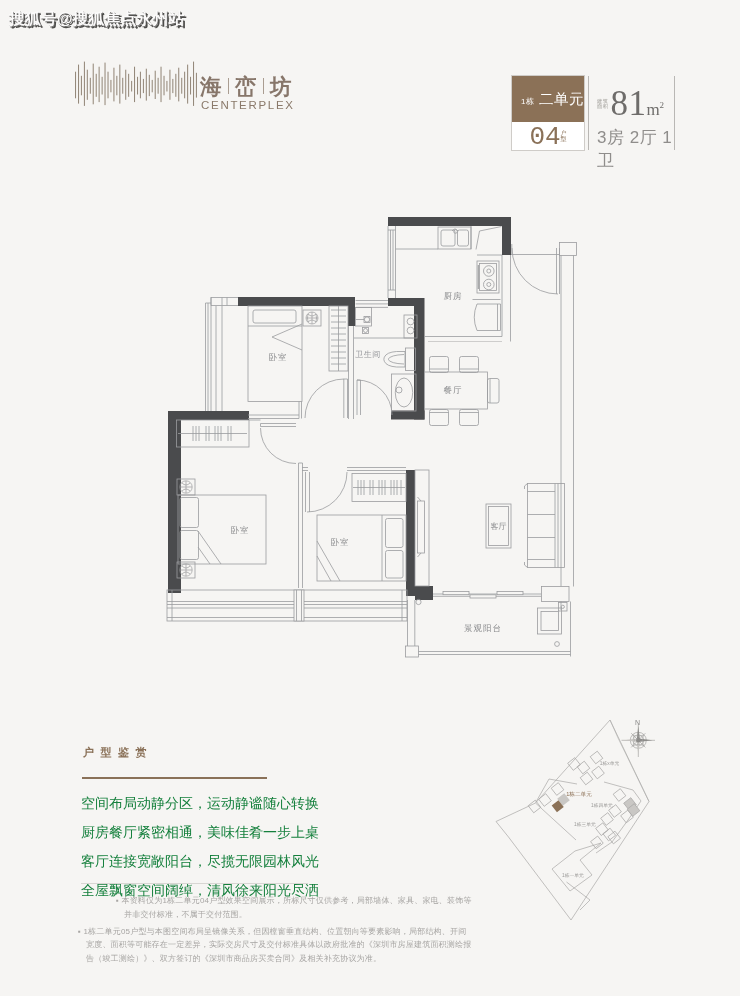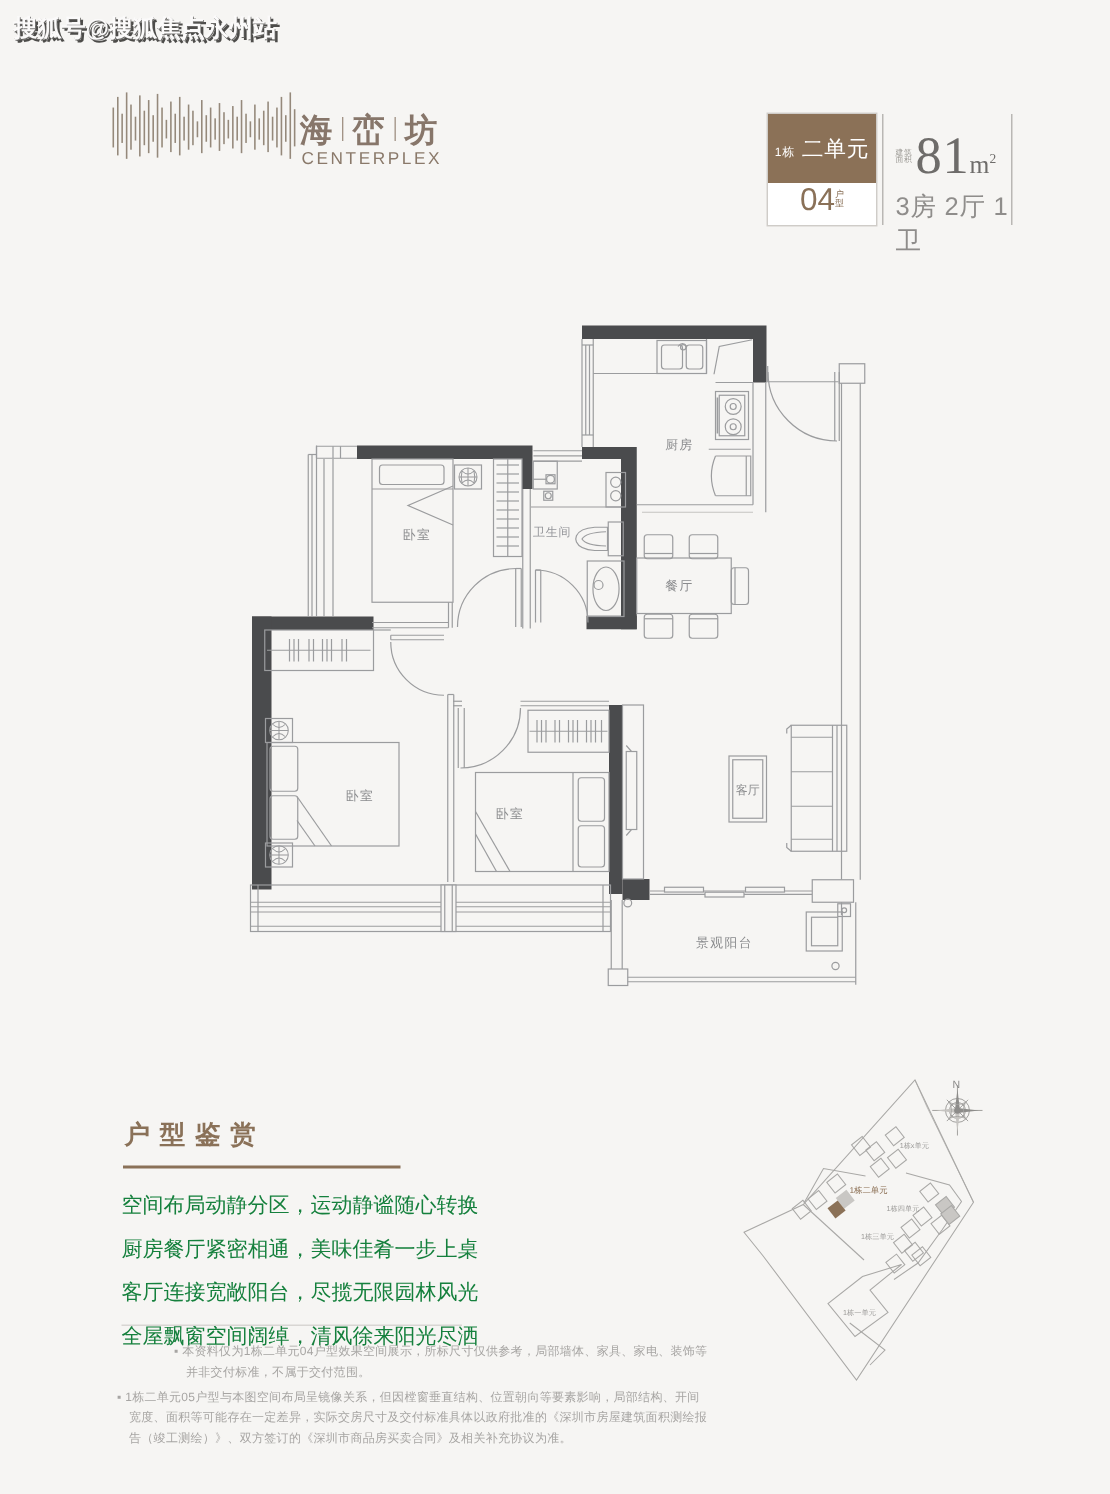--- a/index.html
+++ b/index.html
@@ -66,26 +66,26 @@
 
 <rect x="216" y="78" width="0.9" height="16" fill="#a29386"></rect>
 <rect x="251" y="78" width="0.9" height="16" fill="#a29386"></rect>
 
 <text x="189" y="109" font-size="11.5" fill="#8a796a" letter-spacing="1.7">CENTERPLEX</text>
 </svg>
 </div>
 
 <div class="abs" style="left:511px;top:75px;width:72px;height:74px;border:1px solid #cfccc8;background:#fff;">
 
-  <div class="abs" style="left:0;top:0;width:72px;height:46px;background:#8b7157;color:#fff;text-align:center;">
+  <div class="abs" style="left:0;top:0;width:72px;height:46px;background:#8b7157;color:#fff;text-align:right;">
     <div style="margin-top:14px;font-size:14.5px;letter-spacing:0.5px;"><span style="font-size:8px;">1栋</span> 二单元</div>
   </div>
 
   <div class="abs" style="left:0;top:46px;width:72px;height:28px;text-align:center;color:#8a7158;">
-    <span style="font-size:21px;font-family:Liberation Sans, sans-serif;">04</span><span style="display:inline-block;vertical-align:3px;font-size:6px;line-height:6px;">户<br>型</span>
+    <span style="font-size:26px;font-family:Liberation Mono, monospace;">04</span><span style="display:inline-block;vertical-align:3px;font-size:6px;line-height:6px;">户<br>型</span>
   </div>
 </div>
 
 <div class="abs" style="left:588px;top:76px;width:1px;height:74px;background:#b9b7b4;"></div>
 
 <div class="abs" style="left:597px;top:84px;width:80px;">
 
   <div style="white-space:nowrap;color:#6e6c6a;"><span style="display:inline-block;font-size:5.2px;line-height:5.4px;color:#999792;vertical-align:7px;letter-spacing:0.5px;">建筑<br>面积</span><span style="font-size:35px;font-family:'Liberation Serif',serif;letter-spacing:0.5px;margin-left:2px;">81</span><span style="font-size:17px;font-family:'Liberation Serif',serif;">m<sup style="font-size:9px;">2</sup></span></div>
 
   <div style="margin-top:2px;font-size:17px;color:#8f8d8b;letter-spacing:0.5px;">3房 2厅 1卫</div>
@@ -476,21 +476,21 @@
 <line x1="631.2" y1="733.2" x2="645.4" y2="747.4"></line>
 <line x1="645.4" y1="733.2" x2="631.2" y2="747.4"></line>
 <circle cx="638.3" cy="740.3" r="2.2" fill="#8d8c8a" stroke="none"></circle>
 <path d="M633,735 q5.3,2.6 10.6,0 M633,745.6 q5.3,-2.6 10.6,0 M633,735 q2.6,5.3 0,10.6 M643.6,735 q-2.6,5.3 0,10.6" stroke="#a5a4a2"></path>
 </g>
 
 <text x="637.6" y="725" font-size="7" fill="#8a8988" letter-spacing="0" text-anchor="middle" stroke="none">N</text>
 </g>
 </svg>
 
-<div class="abs" style="left:83px;top:745px;font-size:17px;font-weight:bold;color:#8a7158;letter-spacing:6.5px;">户型鉴赏</div>
+<div class="abs" style="left:83px;top:745px;font-size:11px;font-weight:bold;color:#8a7158;letter-spacing:6.5px;">户型鉴赏</div>
 
 <div class="abs" style="left:82px;top:777px;width:185px;height:2px;background:#8a7158;"></div>
 
 <div class="abs" style="left:81px;top:789px;font-size:14px;color:#15803d;letter-spacing:0px;line-height:29px;">
 空间布局动静分区，运动静谧随心转换<br>
 厨房餐厅紧密相通，美味佳肴一步上桌<br>
 客厅连接宽敞阳台，尽揽无限园林风光<br>
 全屋飘窗空间阔绰，清风徐来阳光尽洒
 </div>
 

